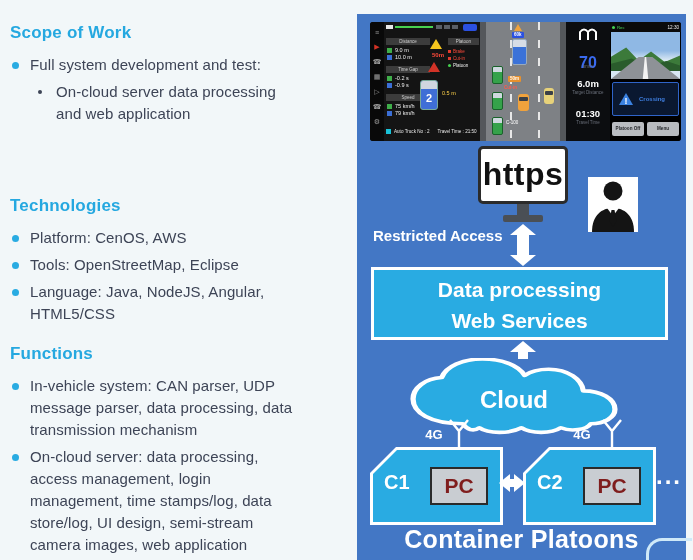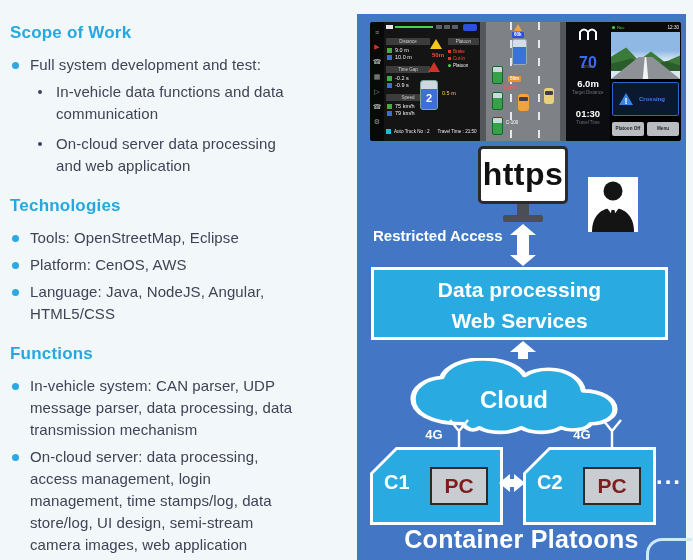--- a/index.html
+++ b/index.html
@@ -102,39 +102,34 @@
 <div class="page">
 
   <div class="section" style="top:20px">
     <div class="heading">Scope of Work</div>
     <div class="brow">
       <div class="bdot"></div>
       <div class="btext">Full system development and test:</div>
     </div>
     <div class="srow">
       <div class="sdot"></div>
-      <div class="btext">In-vehicle data functions and data
-communication</div>
-    </div>
-    <div class="srow">
-      <div class="sdot"></div>
       <div class="btext">On-cloud server data processing
 and web application</div>
     </div>
   </div>
 
   <div class="section" style="top:193px">
     <div class="heading">Technologies</div>
     <div class="brow">
       <div class="bdot"></div>
+      <div class="btext">Platform: CenOS, AWS</div>
+    </div>
+    <div class="brow">
+      <div class="bdot"></div>
       <div class="btext">Tools: OpenStreetMap, Eclipse</div>
-    </div>
-    <div class="brow">
-      <div class="bdot"></div>
-      <div class="btext">Platform: CenOS, AWS</div>
     </div>
     <div class="brow">
       <div class="bdot"></div>
       <div class="btext">Language: Java, NodeJS, Angular,
 HTML5/CSS</div>
     </div>
   </div>
 
   <div class="section" style="top:341px">
     <div class="heading">Functions</div>

